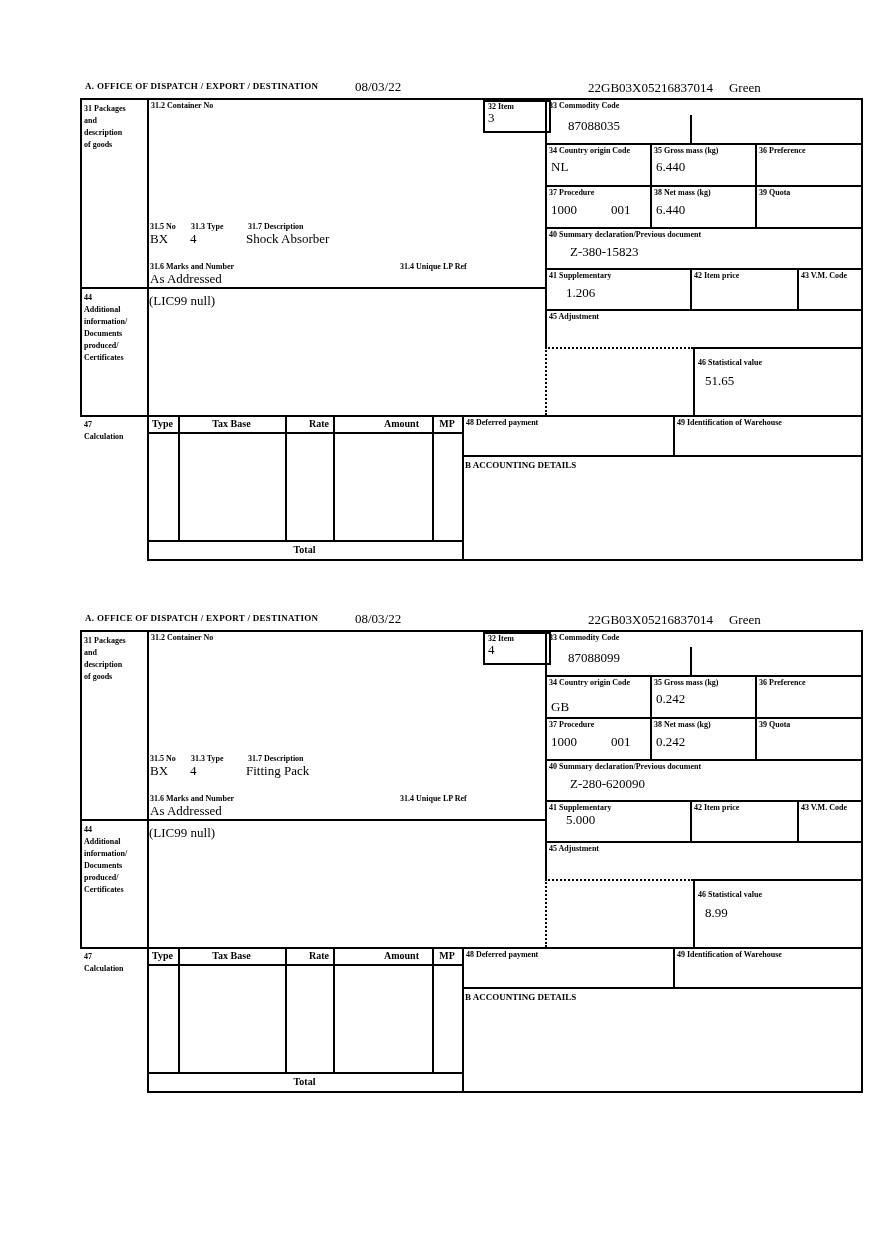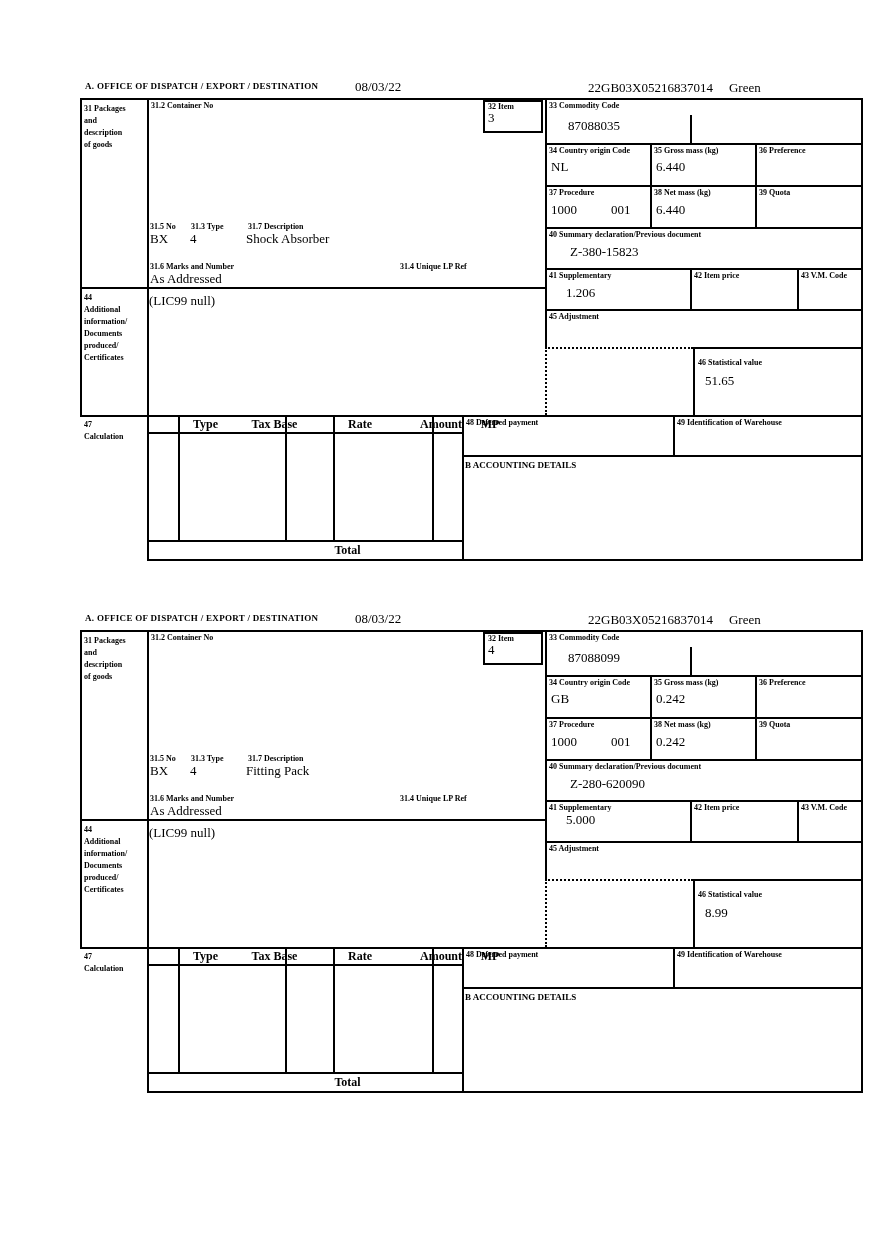--- a/index.html
+++ b/index.html
@@ -11,24 +11,24 @@
   .hl, .vl { position:absolute; background:#000; }
   .hl { height:2px; }
   .vl { width:2px; }
   .dot-h { position:absolute; height:0; border-top:2px dotted #000; }
   .dot-v { position:absolute; width:0; border-left:2px dotted #000; }
   .lbl { position:absolute; font-size:8px; font-weight:bold; line-height:9px; white-space:nowrap; }
   .ml  { white-space:pre-line; line-height:12px; }
   .val { position:absolute; font-size:13px; line-height:15px; white-space:nowrap; }
   .hdrtitle { position:absolute; font-size:9px; font-weight:bold; letter-spacing:0.3px; white-space:nowrap; }
   .acct { font-size:9px; }
-  .b32 { position:absolute; border:2px solid #000; padding:0 4px 0 3px; }
+  .b32 { position:absolute; border:2px solid #000; padding:0 12px 0 3px; }
   .b32 .t { font-size:8px; font-weight:bold; line-height:9px; }
   .b32 .v { font-size:13px; line-height:14px; }
-  .chdr { position:absolute; font-size:12px; font-weight:bold; line-height:10px;padding-left:43px; }
+  .chdr { position:absolute; font-size:10px; font-weight:bold; line-height:10px; }
 </style>
 </head>
 <body>
 
 <div id="pageroot">
   <div class="section" style="top: 78px;">
 
     <div class="hdrtitle" style="left:85px;top:3px;">A. OFFICE OF DISPATCH / EXPORT / DESTINATION</div>
     <div class="val" style="left:355px;top:1px;">08/03/22</div>
     <div class="val" style="left:588px;top:2px;"><span>22GB03X05216837014</span><span style="margin-left:16px;">Green</span></div>
@@ -195,21 +195,21 @@
     <div class="val" style="left:190px;top:153px;">4</div>
     <div class="val" style="left:246px;top:153px;">Fitting Pack</div>
     <div class="lbl" style="left:150px;top:184px;">31.6 Marks and Number</div>
     <div class="lbl" style="left:400px;top:184px;">31.4 Unique LP Ref</div>
     <div class="val" style="left:150px;top:193px;">As Addressed</div>
     <div class="val" style="left:149px;top:215px;">(LIC99 null)</div>
 
     <div class="lbl" style="left:549px;top:23px;">33 Commodity Code</div>
     <div class="val" style="left:568px;top:40px;">87088099</div>
     <div class="lbl" style="left:549px;top:68px;">34 Country origin Code</div>
-    <div class="val" style="left:551px;top:81px;">GB</div>
+    <div class="val" style="left:551px;top:89px;">GB</div>
     <div class="lbl" style="left:654px;top:68px;">35 Gross mass (kg)</div>
     <div class="val" style="left:656px;top:81px;">0.242</div>
     <div class="lbl" style="left:759px;top:68px;">36 Preference</div>
     <div class="lbl" style="left:549px;top:110px;">37 Procedure</div>
     <div class="val" style="left:551px;top:124px;">1000</div>
     <div class="val" style="left:611px;top:124px;">001</div>
     <div class="lbl" style="left:654px;top:110px;">38 Net mass (kg)</div>
     <div class="val" style="left:656px;top:124px;">0.242</div>
     <div class="lbl" style="left:759px;top:110px;">39 Quota</div>
     <div class="lbl" style="left:549px;top:152px;">40 Summary declaration/Previous document</div>

